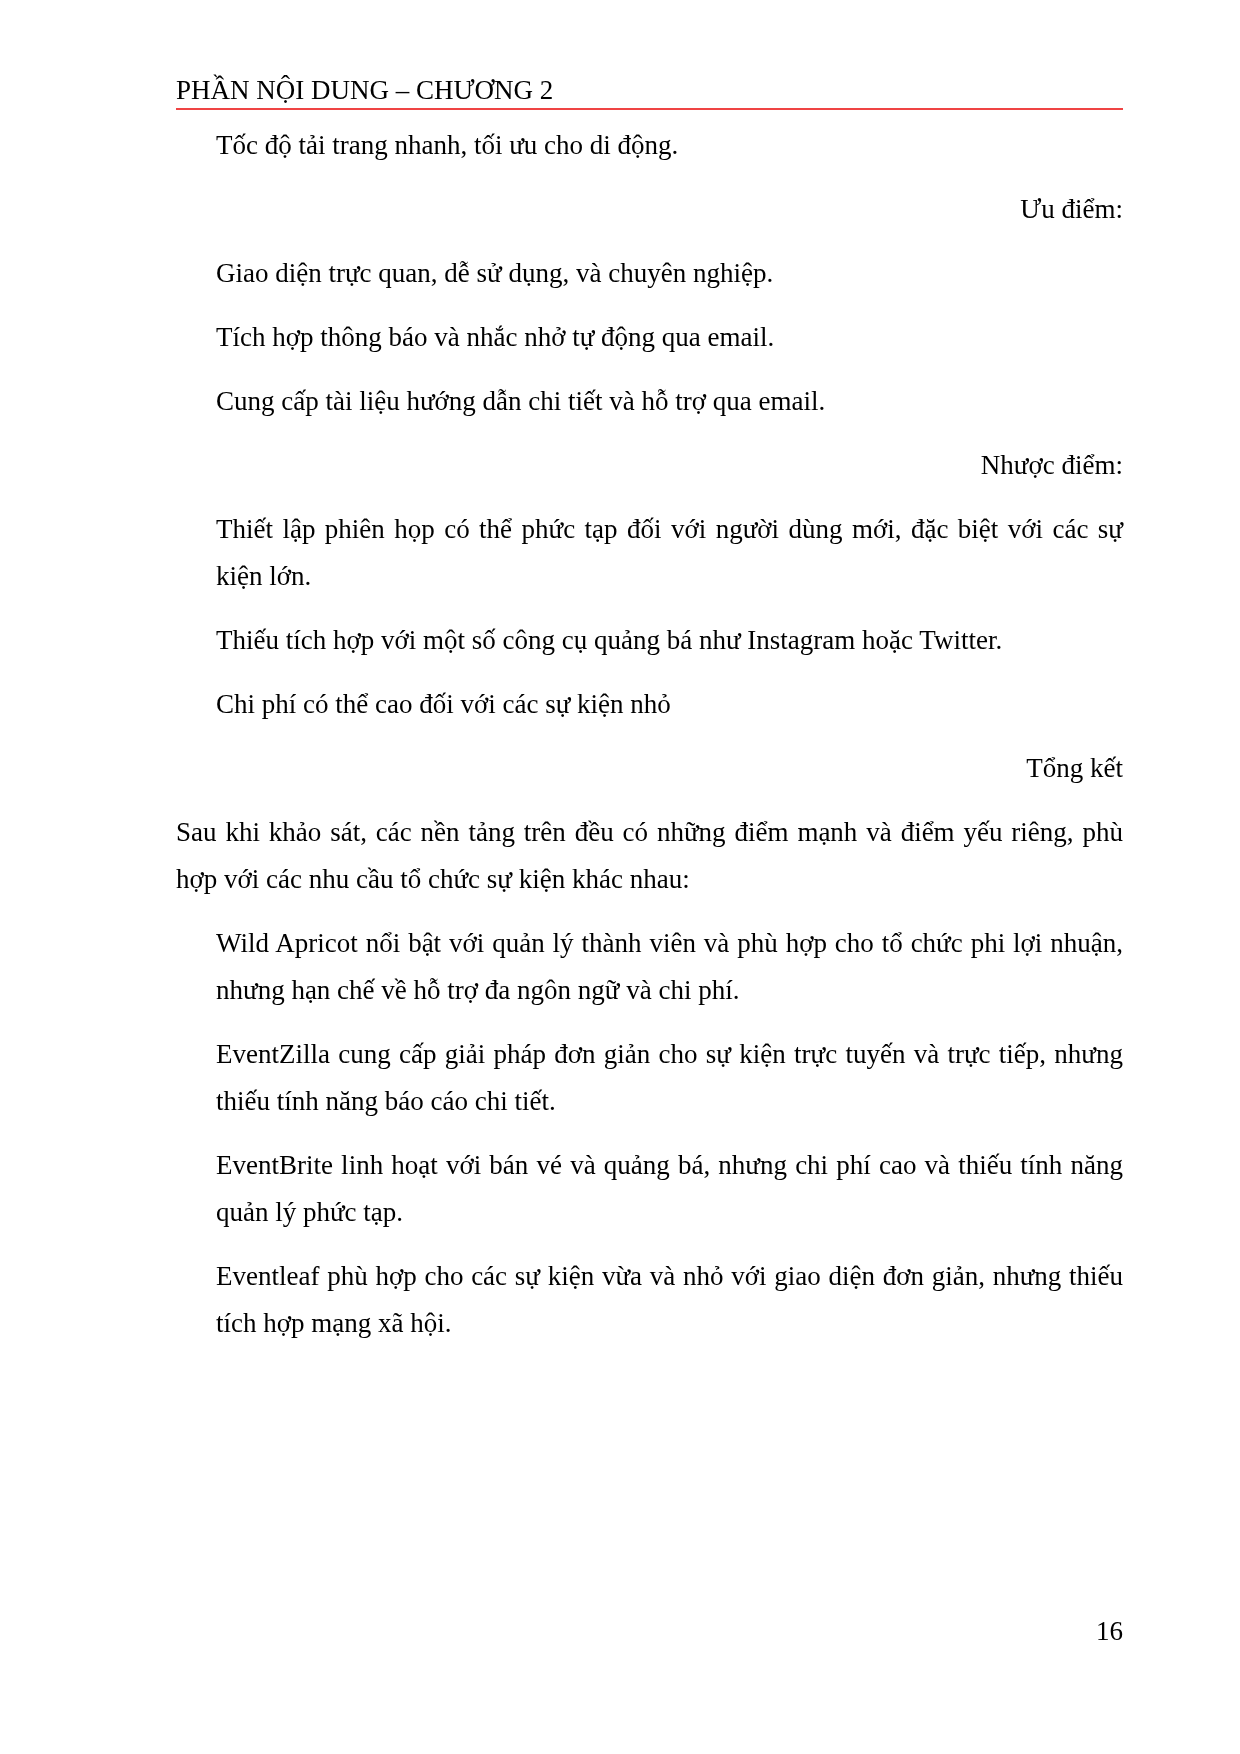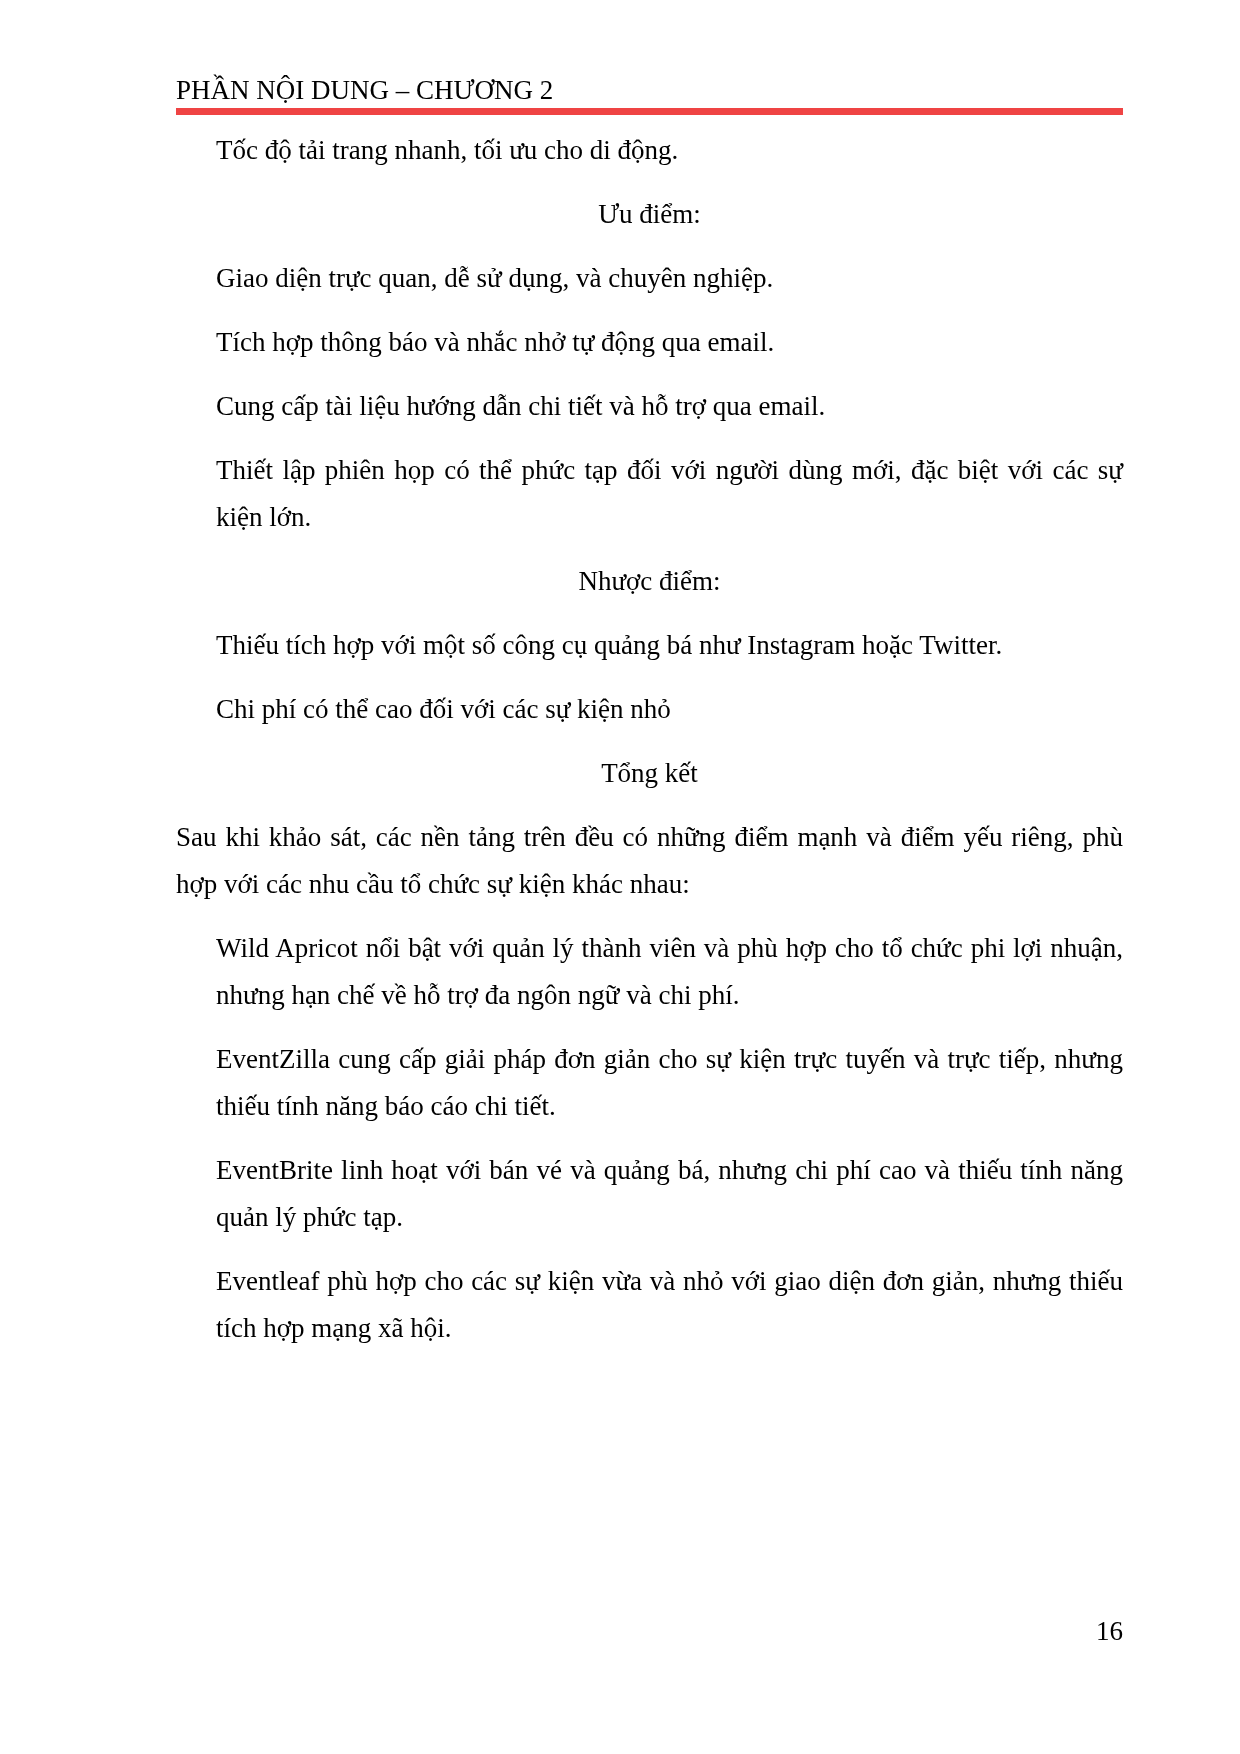--- a/index.html
+++ b/index.html
@@ -18,35 +18,35 @@
     .content {
       position: absolute;
       left: 176px;
       top: 73px;
       width: 947px;
     }
     .doc-header {
       font-size: 27px;
       line-height: 34px;
       padding-bottom: 1px;
-      border-bottom: 7px solid #ef4444;
+      border-bottom: 2px solid #ef4444;
       margin-bottom: 4px;
       white-space: nowrap;
     }
     .para {
       font-size: 27px;
       line-height: 47px;
       margin: 12px 0 17px 0;
       text-align: justify;
     }
     .para.item {
       margin-left: 40px;
     }
     .para.label {
-      text-align: center;
+      text-align: right;
     }
     .page-footer {
       position: absolute;
       left: 176px;
       top: 1608px;
       width: 947px;
       text-align: right;
       font-size: 27px;
       line-height: 47px;
     }
@@ -56,22 +56,22 @@
 
 <div class="content">
 
   <div class="doc-header">PHẦN NỘI DUNG – CHƯƠNG 2</div>
 
   <div class="para item">Tốc độ tải trang nhanh, tối ưu cho di động.</div>
   <div class="para label">Ưu điểm:</div>
   <div class="para item">Giao diện trực quan, dễ sử dụng, và chuyên nghiệp.</div>
   <div class="para item">Tích hợp thông báo và nhắc nhở tự động qua email.</div>
   <div class="para item">Cung cấp tài liệu hướng dẫn chi tiết và hỗ trợ qua email.</div>
+  <div class="para label">Nhược điểm:</div>
   <div class="para item">Thiết lập phiên họp có thể phức tạp đối với người dùng mới, đặc biệt với các sự kiện lớn.</div>
-  <div class="para label">Nhược điểm:</div>
   <div class="para item">Thiếu tích hợp với một số công cụ quảng bá như Instagram hoặc Twitter.</div>
   <div class="para item">Chi phí có thể cao đối với các sự kiện nhỏ</div>
   <div class="para label">Tổng kết</div>
   <div class="para body">Sau khi khảo sát, các nền tảng trên đều có những điểm mạnh và điểm yếu riêng, phù hợp với các nhu cầu tổ chức sự kiện khác nhau:</div>
   <div class="para item">Wild Apricot nổi bật với quản lý thành viên và phù hợp cho tổ chức phi lợi nhuận, nhưng hạn chế về hỗ trợ đa ngôn ngữ và chi phí.</div>
   <div class="para item">EventZilla cung cấp giải pháp đơn giản cho sự kiện trực tuyến và trực tiếp, nhưng thiếu tính năng báo cáo chi tiết.</div>
   <div class="para item">EventBrite linh hoạt với bán vé và quảng bá, nhưng chi phí cao và thiếu tính năng quản lý phức tạp.</div>
   <div class="para item">Eventleaf phù hợp cho các sự kiện vừa và nhỏ với giao diện đơn giản, nhưng thiếu tích hợp mạng xã hội.</div>
 
 </div>

